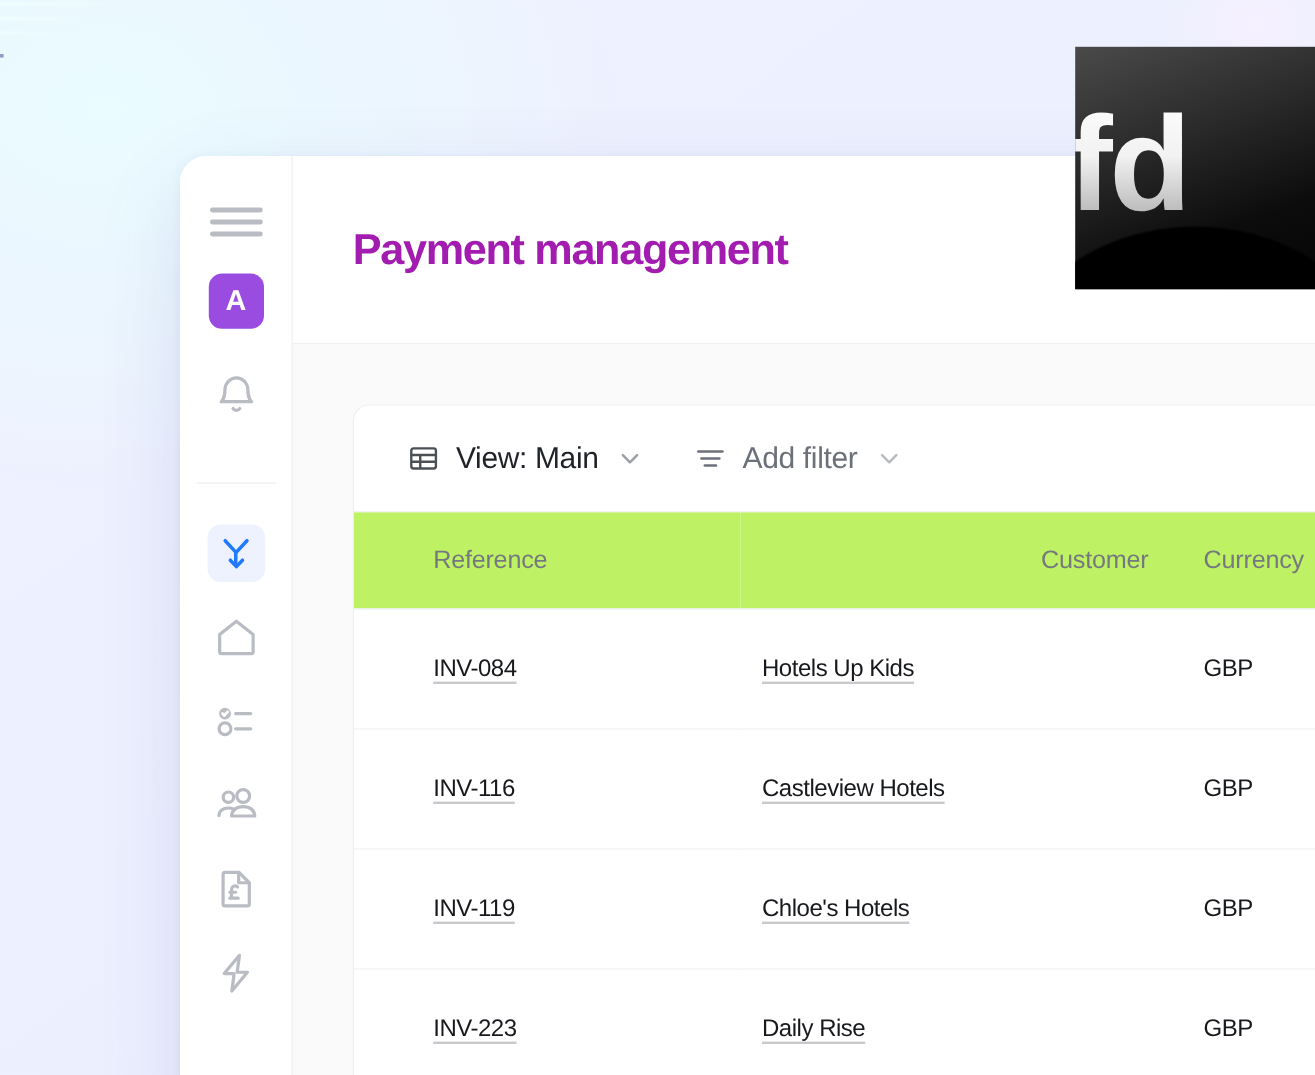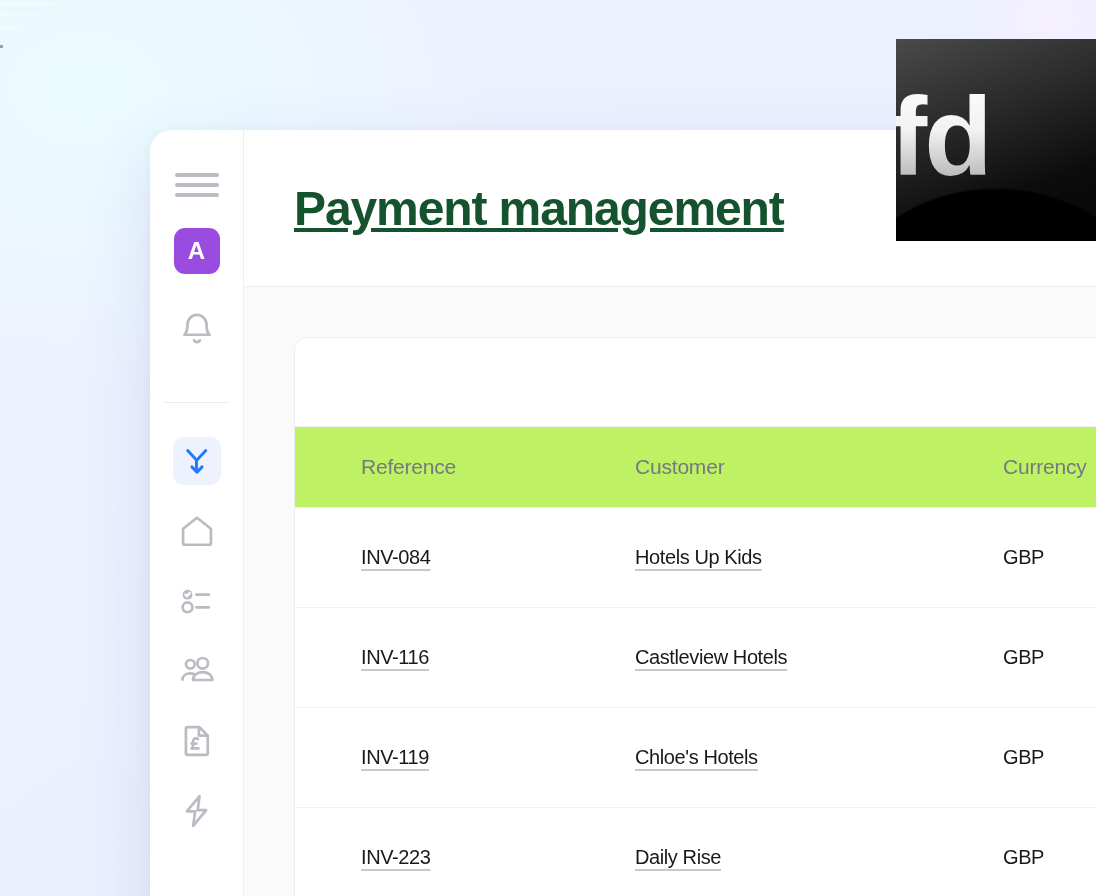--- a/index.html
+++ b/index.html
@@ -71,22 +71,22 @@
   .nav-active{ background:#eef2ff; }
   .nav-list{ margin-top:34px; display:flex; flex-direction:column; align-items:center; gap:22px; }
 
   
   .header{
     position:absolute; left:94px; top:0; right:0; height:157px;
     background:#fff; border-bottom:1px solid #ebedf1;
     display:flex; align-items:center;
   }
   .page-title{
-    margin-left:50px; font-size:48px; font-weight:700; letter-spacing:-1.1px;
-    color:#14532d; white-space:nowrap;text-decoration:underline;
+    margin-left:50px; font-size:36px; font-weight:700; letter-spacing:-1.1px;
+    color:#a21caf; white-space:nowrap;
   }
 
   
   .content{
     position:absolute; left:94px; top:157px; right:0; bottom:0;
     background:#fafafb;
   }
   .table-card{
     position:absolute; left:50px; top:50px; right:-40px; bottom:-40px;
     background:#fff; border:1px solid #eceef1; border-radius:14px 0 0 0;
@@ -105,21 +105,21 @@
   table.grid{ width:100%; border-collapse:collapse; table-layout:fixed; }
   table.grid col.c-ref{ width:322px; }
   table.grid col.c-cust{ width:358px; }
   table.grid col.c-cur{ width:300px; }
   table.grid th{
     background:#bef264; border-bottom:1px solid #eceef1;
     height:80px; font-size:21px; font-weight:400; color:#75797f;
     text-align:left; padding:0 18px; letter-spacing:-0.2px; white-space:nowrap;
   }
   table.grid th.th-ref{ padding-left:66px; }
-  table.grid th.th-cust{ padding-left:18px; }
+  table.grid th.th-cust{ padding-left:18px;text-align:right; }
   table.grid th.th-cur{ padding-left:28px; }
   table.grid td{
     height:100px; border-bottom:1px solid #f0f1f3;
     font-size:20px; color:#17191d; padding:0 18px; letter-spacing:-0.4px;
     white-space:nowrap;
   }
   table.grid td.td-ref{ padding-left:66px; }
   table.grid td.td-cust{ padding-left:18px; }
   table.grid td.td-cur{ padding-left:28px; }
   .link{
@@ -238,21 +238,44 @@
 
     <div class="header">
       <div class="page-title">Payment management</div>
     </div>
 
     <div class="content">
       <div class="table-card">
 
         <div class="toolbar">
 
-
+          <div class="tb-btn">
+            <svg class="chev" width="28" height="28" viewBox="0 0 24 24" fill="none" stroke="#4c5055" stroke-width="1.7" stroke-linejoin="round">
+              <rect x="3.2" y="4.8" width="17.6" height="14.4" rx="1.6"></rect>
+              <line x1="3.2" y1="9.6" x2="20.8" y2="9.6"></line>
+              <line x1="3.2" y1="14.4" x2="20.8" y2="14.4"></line>
+              <line x1="9.6" y1="9.6" x2="9.6" y2="19.2"></line>
+            </svg>
+            <span class="tb-label">View: Main</span>
+            <svg class="chev" width="26" height="26" viewBox="0 0 24 24" fill="none" stroke="#9aa0a6" stroke-width="1.9" stroke-linecap="round" stroke-linejoin="round">
+              <path d="M6.5 9.5l5.5 5.5 5.5-5.5"></path>
+            </svg>
+          </div>
+
+          <div class="tb-btn">
+            <svg class="chev" width="28" height="28" viewBox="0 0 24 24" fill="none" stroke="#6c7079" stroke-width="1.8" stroke-linecap="round">
+              <line x1="3.4" y1="7" x2="20.6" y2="7"></line>
+              <line x1="5.6" y1="12" x2="18.4" y2="12"></line>
+              <line x1="8" y1="17" x2="16" y2="17"></line>
+            </svg>
+            <span class="tb-label muted">Add filter</span>
+            <svg class="chev" width="26" height="26" viewBox="0 0 24 24" fill="none" stroke="#b7bbc0" stroke-width="1.9" stroke-linecap="round" stroke-linejoin="round">
+              <path d="M6.5 9.5l5.5 5.5 5.5-5.5"></path>
+            </svg>
+          </div>
 
         </div>
 
         <table class="grid">
           <colgroup>
             <col class="c-ref">
               <col class="c-cust">
               <col class="c-cur">
           </colgroup>
           <thead>

